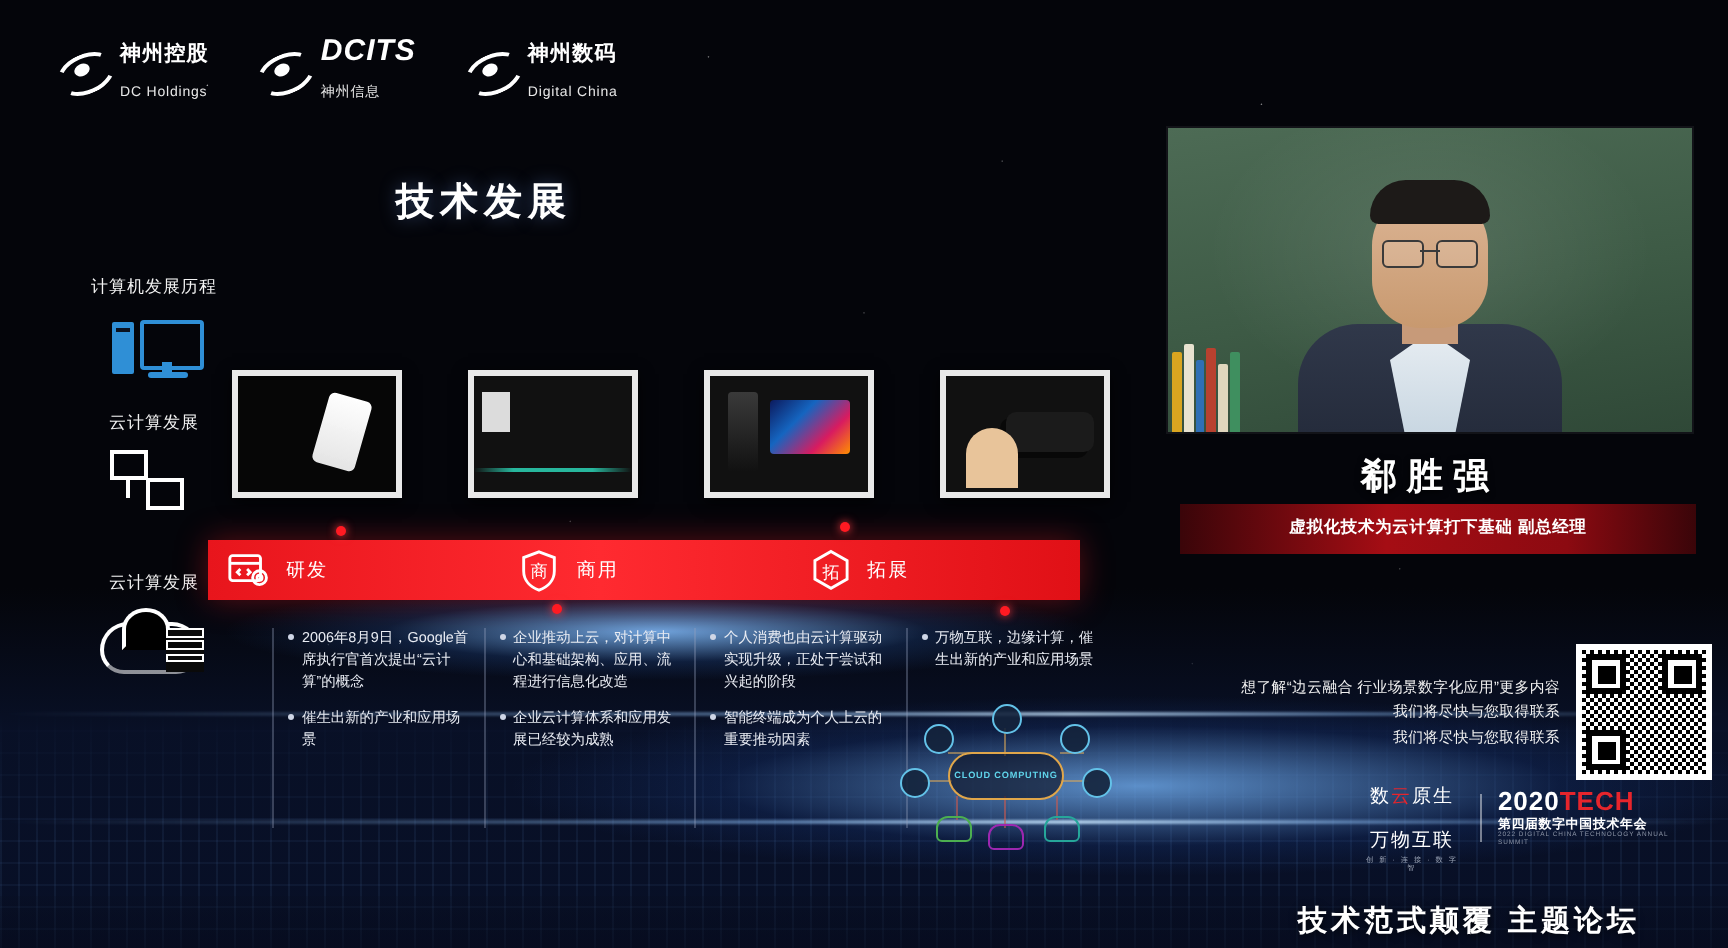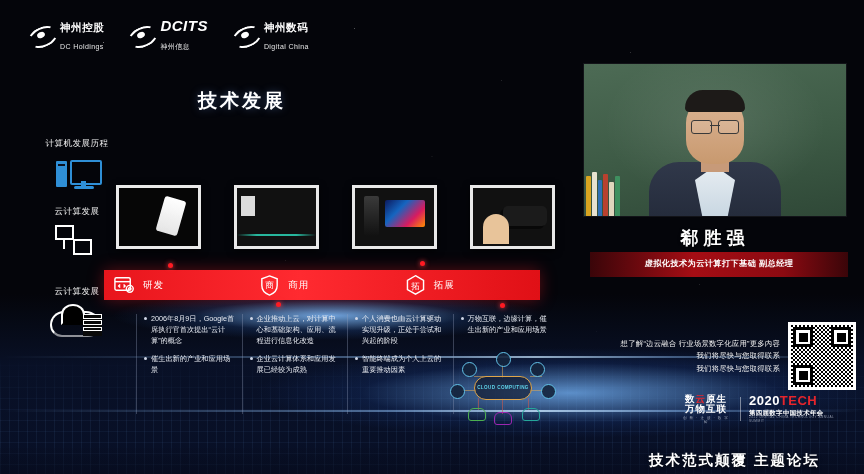--- a/index.html
+++ b/index.html
@@ -205,21 +205,21 @@
       repeating-linear-gradient(90deg,#000 0 2px,#fff 2px 4px),
       repeating-linear-gradient(0deg,#000 0 2px,#fff 2px 4px);
     background-blend-mode:difference;}
   .qr .fp{position:absolute;width:14px;height:14px;border:3px solid #000;background:#fff;}
   .qr .fp:after{content:"";position:absolute;inset:2.5px;background:#000;}
   .fp1{left:5px;top:5px}.fp2{right:5px;top:5px}.fp3{left:5px;bottom:5px}
 
   
   .evlogo{position:absolute;left:114px;top:348px;width:170px;height:34px;display:flex;align-items:center;gap:8px;}
   .ev-left{text-align:center;line-height:1.12;}
-  .ev-left .l1,.ev-left .l2{font-size:9.5px;font-weight:700;letter-spacing:1px;}
+  .ev-left .l1,.ev-left .l2{font-size:9.5px;font-weight:400;letter-spacing:1px;margin-top:12px;}
   .ev-left .l1 em{font-style:normal;color:#e6252c;}
   .ev-left .l3{font-size:3.6px;letter-spacing:1px;color:#9aa3b5;margin-top:1px;}
   .ev-div{width:1px;height:24px;background:rgba(255,255,255,.45);}
   .ev-right{line-height:1.15;}
   .ev-right .r1{font-size:13px;font-weight:700;letter-spacing:.5px;}
   .ev-right .r1 em{font-style:normal;color:#e6252c;}
   .ev-right .r2{font-size:6.4px;font-weight:700;letter-spacing:.4px;}
   .ev-right .r3{font-size:3.2px;letter-spacing:.5px;color:#8b93a5;}
 
   

